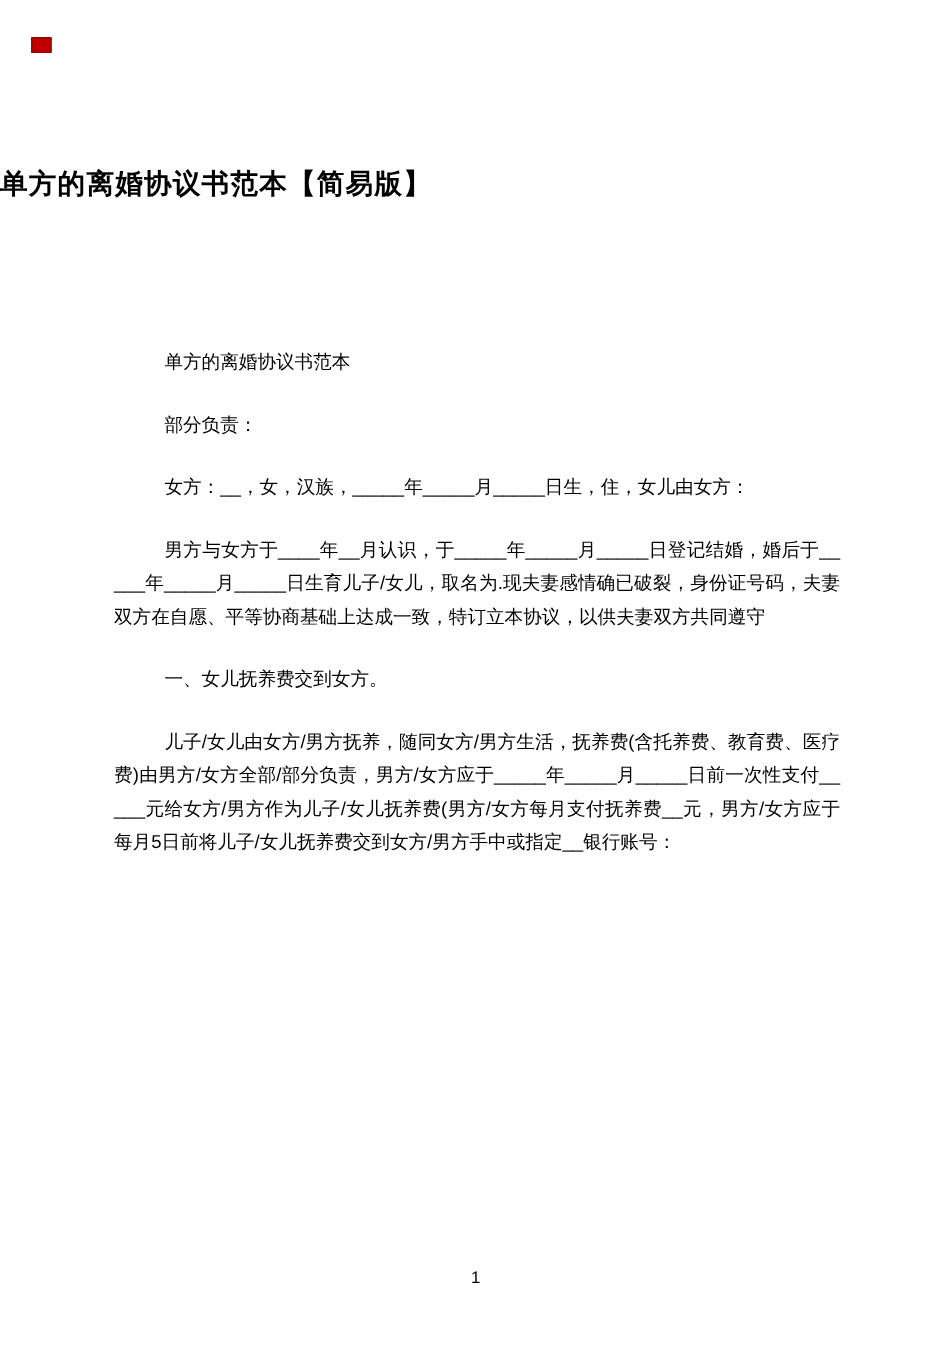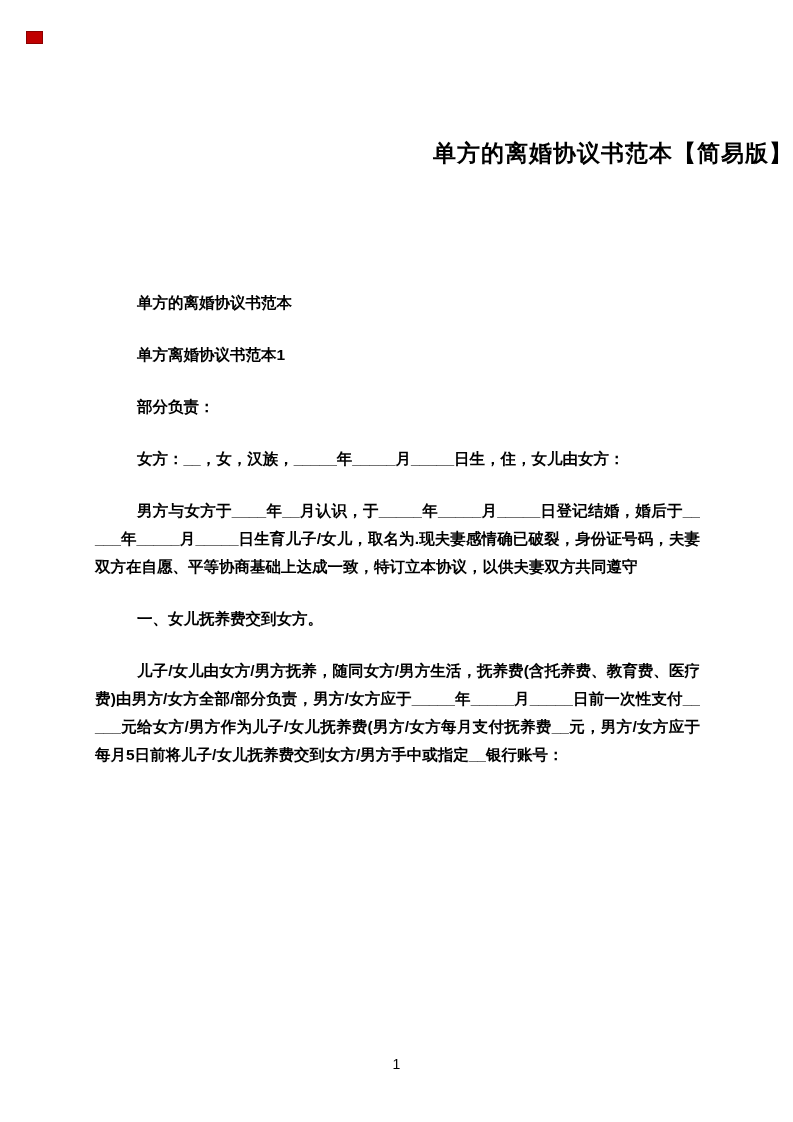--- a/index.html
+++ b/index.html
@@ -23,31 +23,31 @@
     top: 31px;
     width: 17px;
     height: 13px;
     background: #c00000;
     border: 1px solid #8a0000;
     box-sizing: border-box;
   }
   .doc-title {
     margin: 0;
     padding-top: 138px;
-    text-align: right;
+    text-align: left;
     font-size: 23px;
     font-weight: bold;
     letter-spacing: 1px;
   }
   .doc-body {
     margin: 120px 93px 0 95px;
   }
   .doc-body p {
     font-size: 15.5px;
-    font-weight: bold;
+    font-weight: normal;
     line-height: 28px;
     margin: 0 0 24px 0;
     text-indent: 42px;
     text-align: justify;
     word-break: break-all;
   }
   .page-number {
     position: absolute;
     left: 0;
     right: 0;
@@ -61,21 +61,20 @@
 <body>
 
 <div class="page">
 
   <div class="corner-mark"></div>
 
   <h1 class="doc-title">单方的离婚协议书范本【简易版】</h1>
 
   <div class="doc-body">
     <p>单方的离婚协议书范本</p>
-    <p>单方离婚协议书范本1</p>
     <p>部分负责：</p>
     <p>女方：__，女，汉族，_____年_____月_____日生，住，女儿由女方：</p>
     <p>男方与女方于____年__月认识，于_____年_____月_____日登记结婚，婚后于_____年_____月_____日生育儿子/女儿，取名为.现夫妻感情确已破裂，身份证号码，夫妻双方在自愿、平等协商基础上达成一致，特订立本协议，以供夫妻双方共同遵守</p>
     <p>一、女儿抚养费交到女方。</p>
     <p>儿子/女儿由女方/男方抚养，随同女方/男方生活，抚养费(含托养费、教育费、医疗费)由男方/女方全部/部分负责，男方/女方应于_____年_____月_____日前一次性支付_____元给女方/男方作为儿子/女儿抚养费(男方/女方每月支付抚养费__元，男方/女方应于每月5日前将儿子/女儿抚养费交到女方/男方手中或指定__银行账号：</p>
   </div>
 
   <div class="page-number">1</div>
 
 </div>

